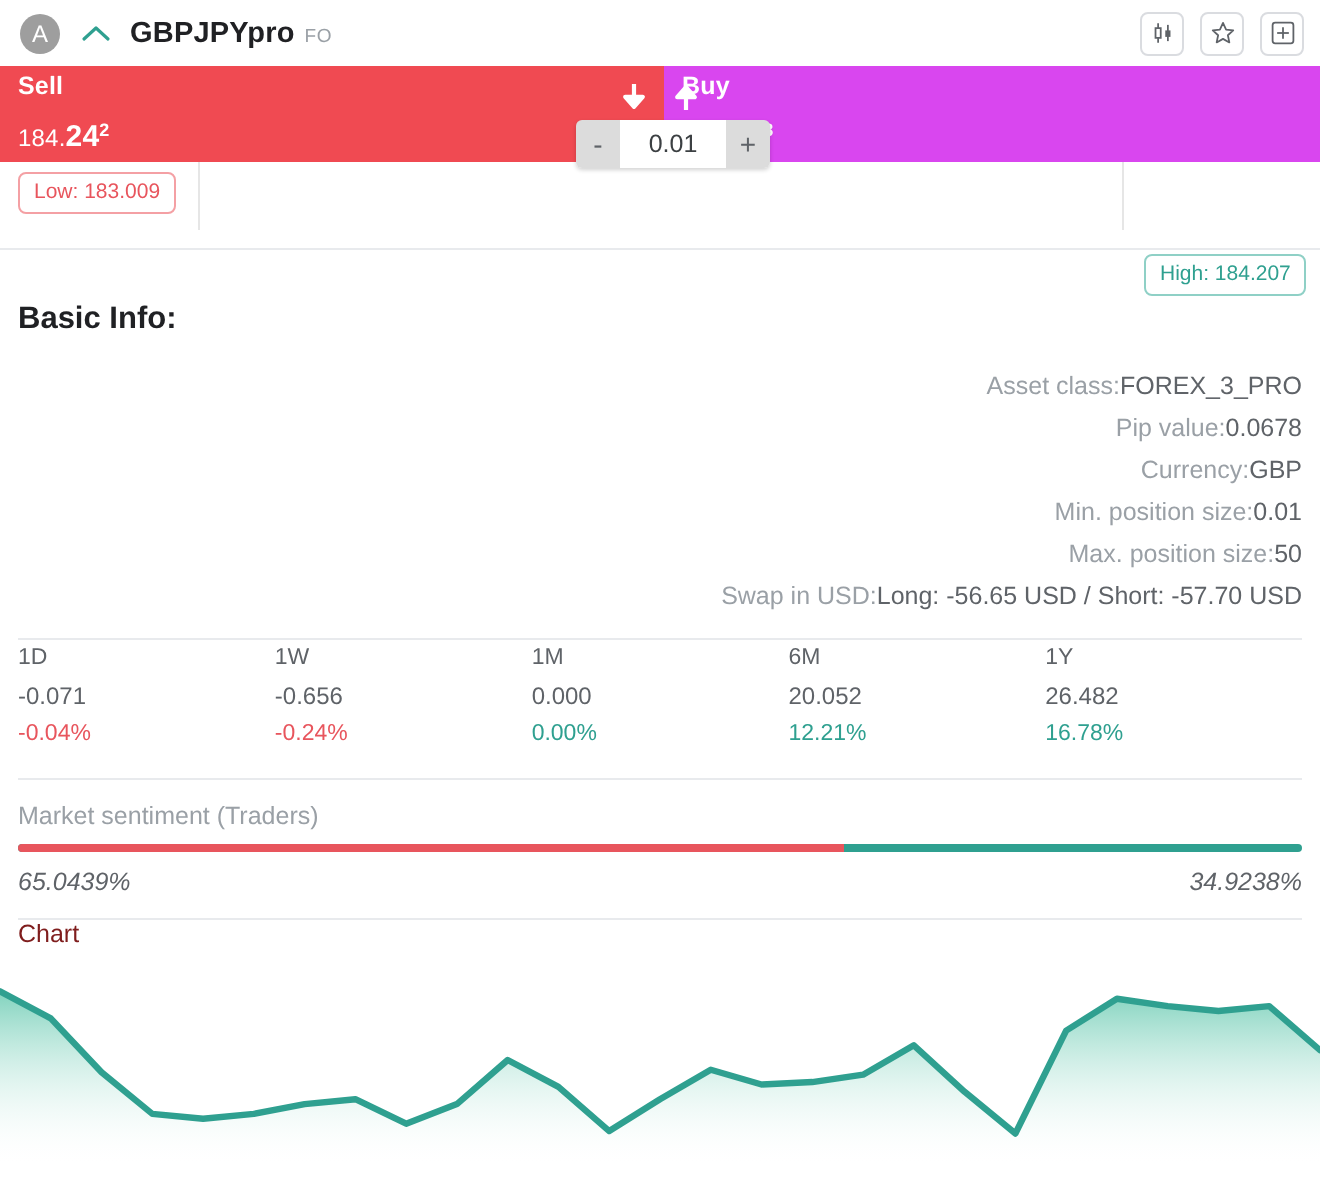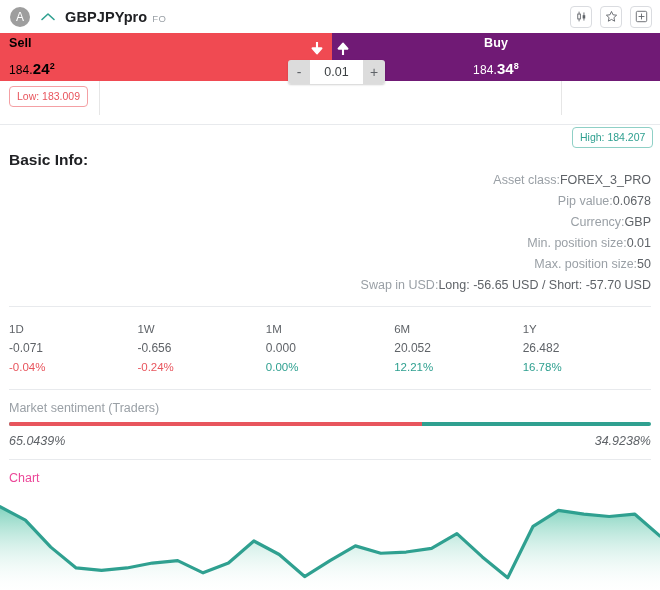--- a/index.html
+++ b/index.html
@@ -55,22 +55,22 @@
     display: flex;
   }
   .side {
     position: relative;
     height: 48px;
     display: flex;
     flex-direction: column;
     justify-content: space-between;
     padding: 3px 9px 4px 9px;
   }
-  .side-sell { width: 332px; background: #f04a52; color: #000000; align-items: flex-start; }
-  .side-buy  { width: 328px; background: #701a75; color: #fff; align-items: center; }
+  .side-sell { width: 332px; background: #f04a52; color: #ffffff; align-items: flex-start; }
+  .side-buy  { width: 328px; background: #d946ef; color: #fff; align-items: flex-start; }
   .side-label { font-size: 12.5px; font-weight: bold; letter-spacing: .1px; }
   .side-price { font-size: 12px; letter-spacing: .1px; }
   .side-price .big { font-size: 15px; font-weight: bold; }
   .side-price .sup { font-size: 9px; vertical-align: super; font-weight: bold; }
 
   .arrow-dn, .arrow-up {
     position: absolute; top: 8px;
   }
   .arrow-dn { left: 310px; }
   .arrow-up { left: 336px; }
@@ -120,36 +120,35 @@
   .lh-high { left: 572px; border-color: #8fd0c6; color: #2fa090; margin-top: 41px; }
 
   .hr-thin {
     height: 1px; background: #e8eaed; margin: 9px 0 0 0;
   }
 
   
   .section-pad { padding: 0 9px; }
   .basic-title {
     font-size: 15.5px; font-weight: bold; color: #202124;
-    margin-top: 26px; 
+    margin-top: 26px; margin-bottom: 13px;
   }
   .info-row {
     display: flex; justify-content: flex-end;
     font-size: 12.5px; line-height: 20px;
     padding: 0.5px 0;
   }
   .info-label { color: #9aa0a6; }
   .info-value { color: #5f6368; }
 
   .hr-info { height: 1px; background: #e8eaed; margin: 11px 0 0 0; }
 
   
   .perf {
     display: flex;
-    margin-top: 13px;
   }
   .perf-col { width: 133px; }
   .perf-period { font-size: 11.5px; color: #5f6368; line-height: 19px; }
   .perf-abs    { font-size: 12px; color: #5f6368; line-height: 19px; }
   .perf-pct    { font-size: 11.5px; line-height: 19px; }
   .pct-down { color: #e8555d; }
   .pct-up   { color: #2fa090; }
 
   .hr-perf { height: 1px; background: #e8eaed; margin: 12px 0 0 0; }
 
@@ -164,21 +163,21 @@
   .sent-red { height: 4px; background: #e8555d; }
   .sent-vals {
     display: flex; justify-content: space-between;
     font-size: 12.5px; color: #5f6368; margin-top: 8px; font-style: italic;
   }
 
   .hr-sent { height: 1px; background: #e8eaed; margin: 11px 0 0 0; }
 
   
   .chart-title {
-    font-size: 12.5px; color: #ec4899; margin-top: 11px;
+    font-size: 12.5px; color: #7f1d1d; 
   }
   .chart-wrap {
     position: relative;
     width: 660px; height: 104px;
     margin-top: 4px;
   }
   .chart-wrap svg { display: block; width: 660px; height: 104px; }
 </style>
 </head>
 <body>

